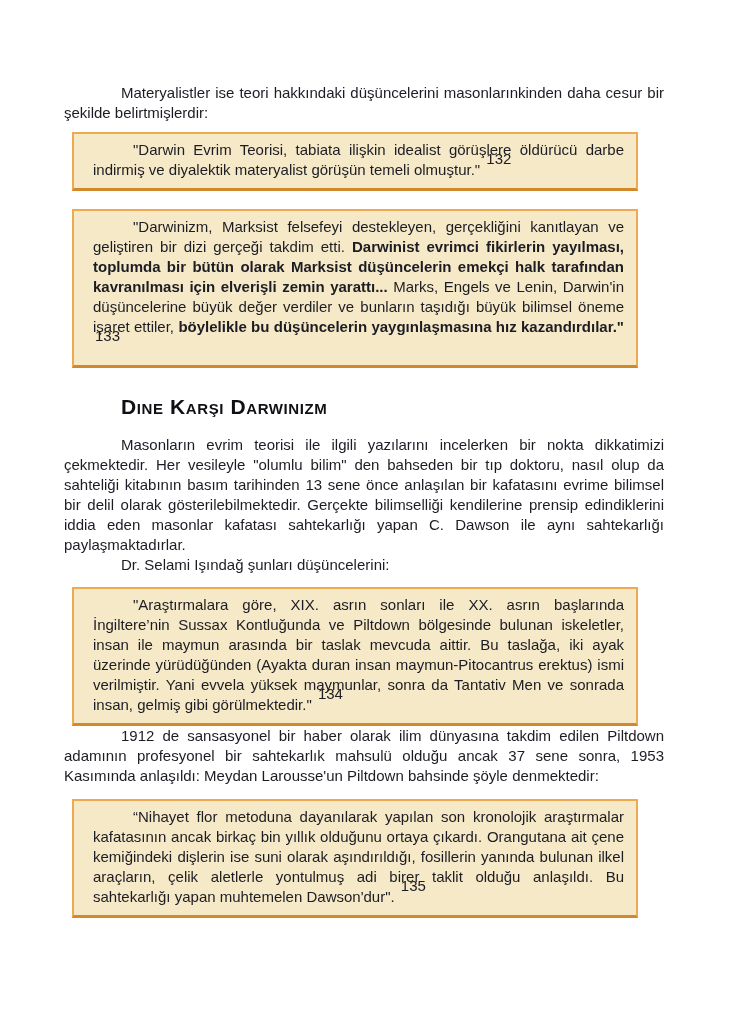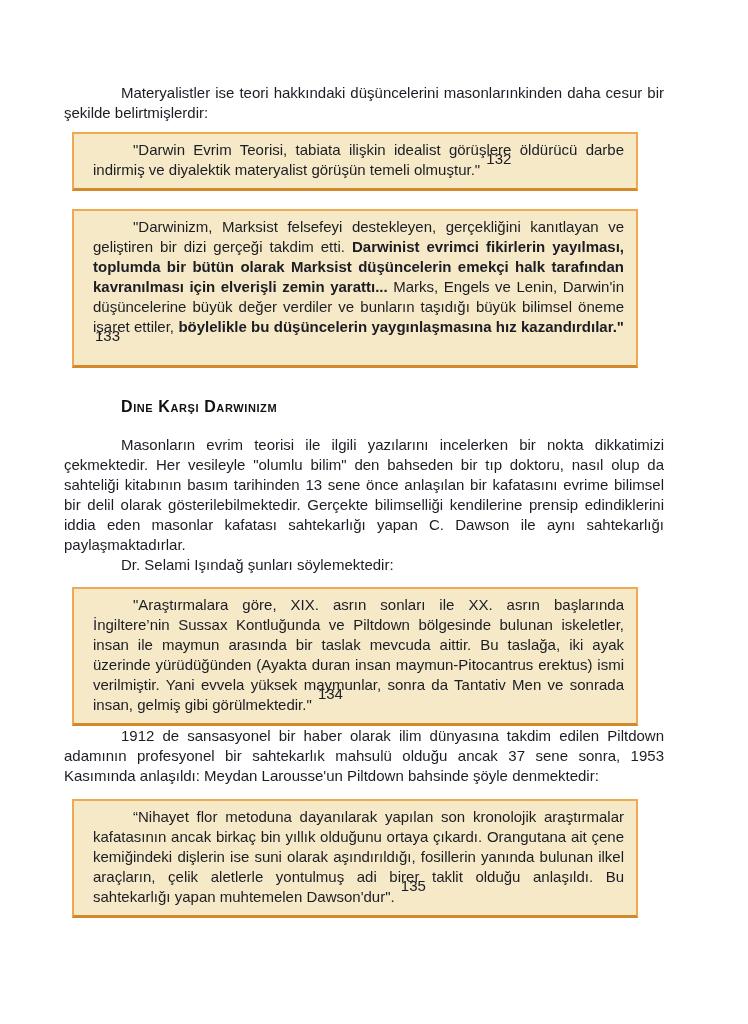--- a/index.html
+++ b/index.html
@@ -40,21 +40,21 @@
     text-align: justify;
     text-indent: 40px;
   }
   .qb1 { margin-top: 9px; }
   .qb2 { margin-top: 18px; }
   .qb3 { margin-top: 12px; }
   .qb4 { margin-top: 13px; }
   h2.section-heading {
     margin: 29px 0 18px 0;
     padding-left: 57px;
-    font-size: 16px;
+    font-size: 21px;
     line-height: 20px;
     font-weight: 700;
     font-variant: small-caps;
     letter-spacing: 0.6px;
     color: #101014;
     text-align: left;
   }
   .p2 { margin-top: 0; }
   .p3 { margin-top: 12px; }
   .p4 { margin-top: 31px; }
@@ -80,21 +80,21 @@
   </div>
 
   <div class="quote-box qb2">
     <p><span><span>"Darwinizm, Marksist felsefeyi destekleyen, gerçekliğini kanıtlayan ve geliştiren bir dizi gerçeği takdim etti. </span><span class="b">Darwinist evrimci fikirlerin yayılması, toplumda bir bütün olarak Marksist düşüncelerin emekçi halk tarafından kavranılması için elverişli zemin yarattı... </span><span>Marks, Engels ve Lenin, Darwin'in düşüncelerine büyük değer verdiler ve bunların taşıdığı büyük bilimsel öneme işaret ettiler, </span><span class="b">böylelikle bu düşüncelerin yaygınlaşmasına hız kazandırdılar." </span></span><sup class="footnote">133</sup></p>
   </div>
 
   <h2 class="section-heading">Dine Karşı Darwinizm</h2>
 
   <p class="body-text p2">Masonların evrim teorisi ile ilgili yazılarını incelerken bir nokta dikkatimizi çekmektedir. Her vesileyle "olumlu bilim" den bahseden bir tıp doktoru, nasıl olup da sahteliği kitabının basım tarihinden 13 sene önce anlaşılan bir kafatasını evrime bilimsel bir delil olarak gösterilebilmektedir. Gerçekte bilimselliği kendilerine prensip edindiklerini iddia eden masonlar kafatası sahtekarlığı yapan C. Dawson ile aynı sahtekarlığı paylaşmaktadırlar.</p>
 
-  <p class="body-text p3">Dr. Selami Işındağ şunları söylemektedir:</p>
+  <p class="body-text p3">Dr. Selami Işındağ şunları düşüncelerini:</p>
 
   <div class="quote-box qb3">
     <p><span>"Araştırmalara göre, XIX. asrın sonları ile XX. asrın başlarında İngiltere’nin Sussax Kontluğunda ve Piltdown bölgesinde bulunan iskeletler, insan ile maymun arasında bir taslak mevcuda aittir. Bu taslağa, iki ayak üzerinde yürüdüğünden (Ayakta duran insan maymun-Pitocantrus erektus) ismi verilmiştir. Yani evvela yüksek maymunlar, sonra da Tantativ Men ve sonrada insan, gelmiş gibi görülmektedir." </span><sup class="footnote">134</sup></p>
   </div>
 
   <p class="body-text p4">1912 de sansasyonel bir haber olarak ilim dünyasına takdim edilen Piltdown adamının profesyonel bir sahtekarlık mahsulü olduğu ancak 37 sene sonra, 1953 Kasımında anlaşıldı: Meydan Larousse'un Piltdown bahsinde şöyle denmektedir:</p>
 
   <div class="quote-box qb4">
     <p><span>“Nihayet flor metoduna dayanılarak yapılan son kronolojik araştırmalar kafatasının ancak birkaç bin yıllık olduğunu ortaya çıkardı. Orangutana ait çene kemiğindeki dişlerin ise suni olarak aşındırıldığı, fosillerin yanında bulunan ilkel araçların, çelik aletlerle yontulmuş adi birer taklit olduğu anlaşıldı. Bu sahtekarlığı yapan muhtemelen Dawson'dur". </span><sup class="footnote">135</sup></p>
   </div>

